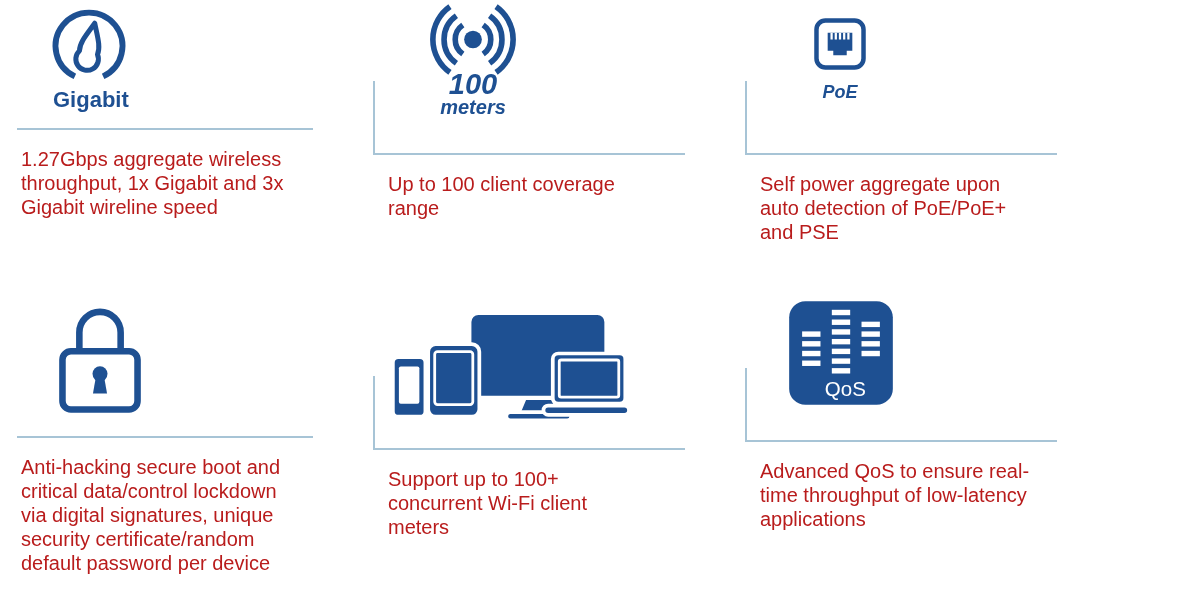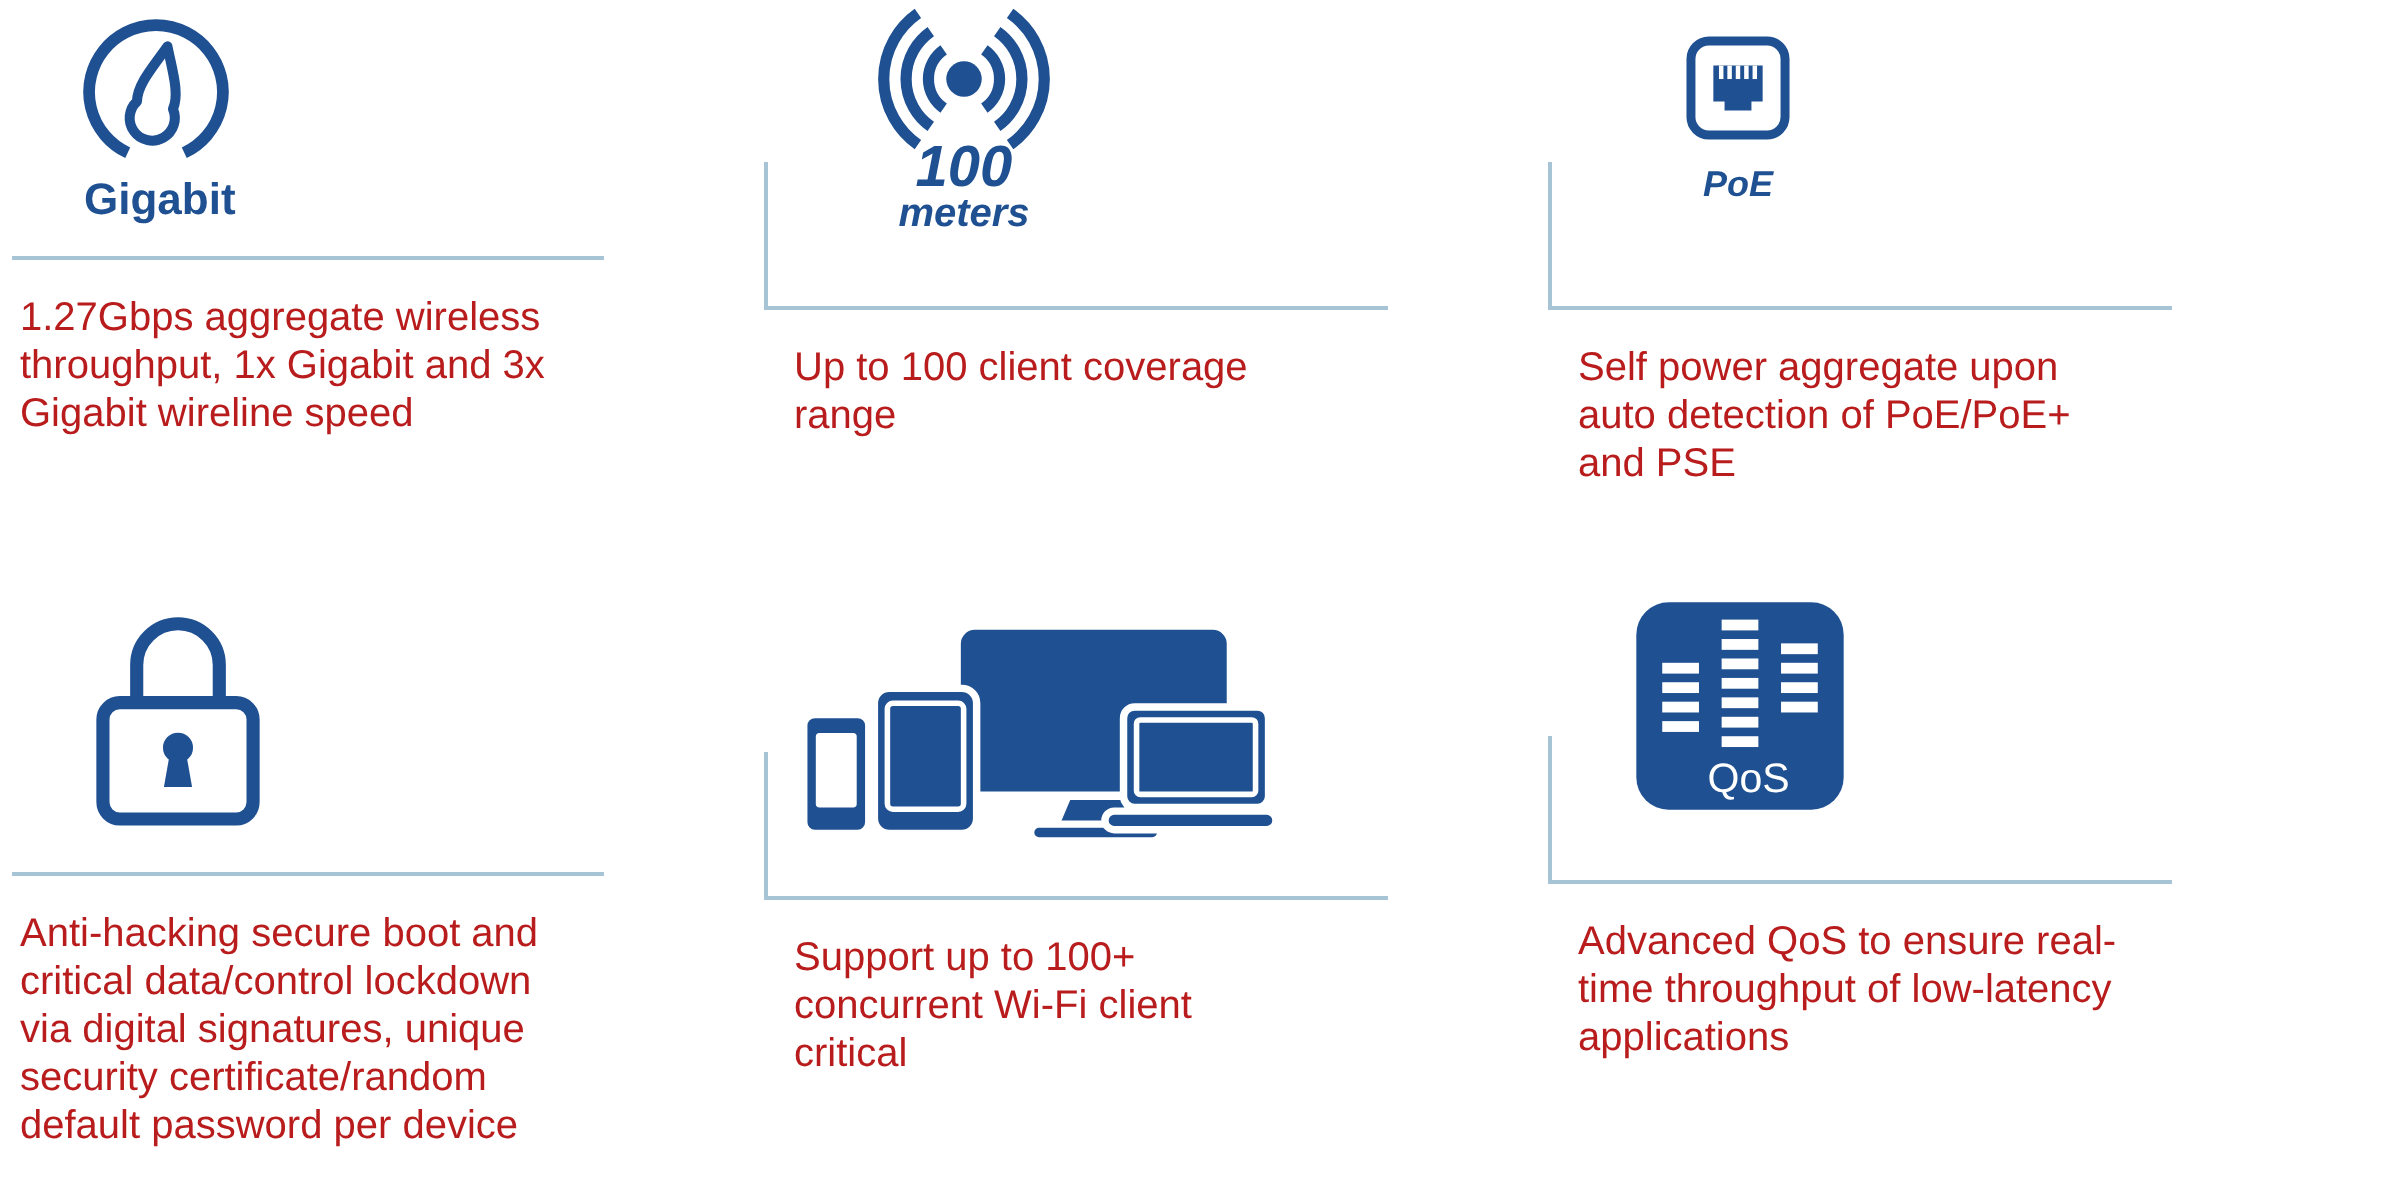--- a/index.html
+++ b/index.html
@@ -5,22 +5,22 @@
   * { margin:0; padding:0; box-sizing:border-box; }
   html, body { background:#ffffff; }
   body {
     width:1200px; height:594px; overflow:hidden;
     font-family:"Liberation Sans", sans-serif;
   }
   .features {
     display:grid;
     grid-template-columns:296px 312px 312px;
     grid-template-rows:285px auto;
-    column-gap:80px;
-    padding-left:6px;
+    column-gap:60px;
+    padding-left:17px;
   }
   .icon-box { position:relative; border-bottom:2px solid #a7c4d6; }
   .icon-box.h126 { height:126px; }
   .icon-box.h138 { height:155px; }
   .icon-box.h143 { height:143px; }
   .icon-box.tick::before {
     content:""; position:absolute; left:0; bottom:0;
     width:2px; height:72px; background:#a7c4d6;
   }
   .desc { color:#b91c1c; font-size:20px; line-height:24px; padding-top:17px; }
@@ -124,21 +124,21 @@
         <rect x="183" y="57" width="64" height="40" rx="2" fill="none" stroke="#ffffff" stroke-width="3"></rect>
         <rect x="166" y="106" width="92" height="10" rx="5" fill="#1e5092" stroke="#ffffff" stroke-width="4"></rect>
 
         <rect x="42" y="40" width="55" height="78" rx="8" fill="#1e5092" stroke="#ffffff" stroke-width="4"></rect>
         <rect x="49" y="48" width="41" height="57" rx="3" fill="none" stroke="#ffffff" stroke-width="3"></rect>
 
         <rect x="4" y="54" width="35" height="64" rx="6" fill="#1e5092" stroke="#ffffff" stroke-width="4"></rect>
         <rect x="10.5" y="64" width="22" height="40" rx="2" fill="#ffffff"></rect>
       </svg>
     </div>
-    <p class="desc c2b">Support up to 100+ concurrent Wi-Fi client critical</p>
+    <p class="desc c2b">Support up to 100+ concurrent Wi-Fi client meters</p>
   </section>
 
   <section class="cell">
     <div class="icon-box h143 tick">
       <svg class="qos" viewBox="0 0 100 100" width="108" height="108" aria-hidden="true">
         <rect x="2" y="2" width="96" height="96" rx="15" fill="#1e5092"></rect>
         <g fill="#ffffff">
           <rect x="14" y="30" width="17" height="5"></rect>
           <rect x="14" y="39" width="17" height="5"></rect>
           <rect x="14" y="48" width="17" height="5"></rect>

